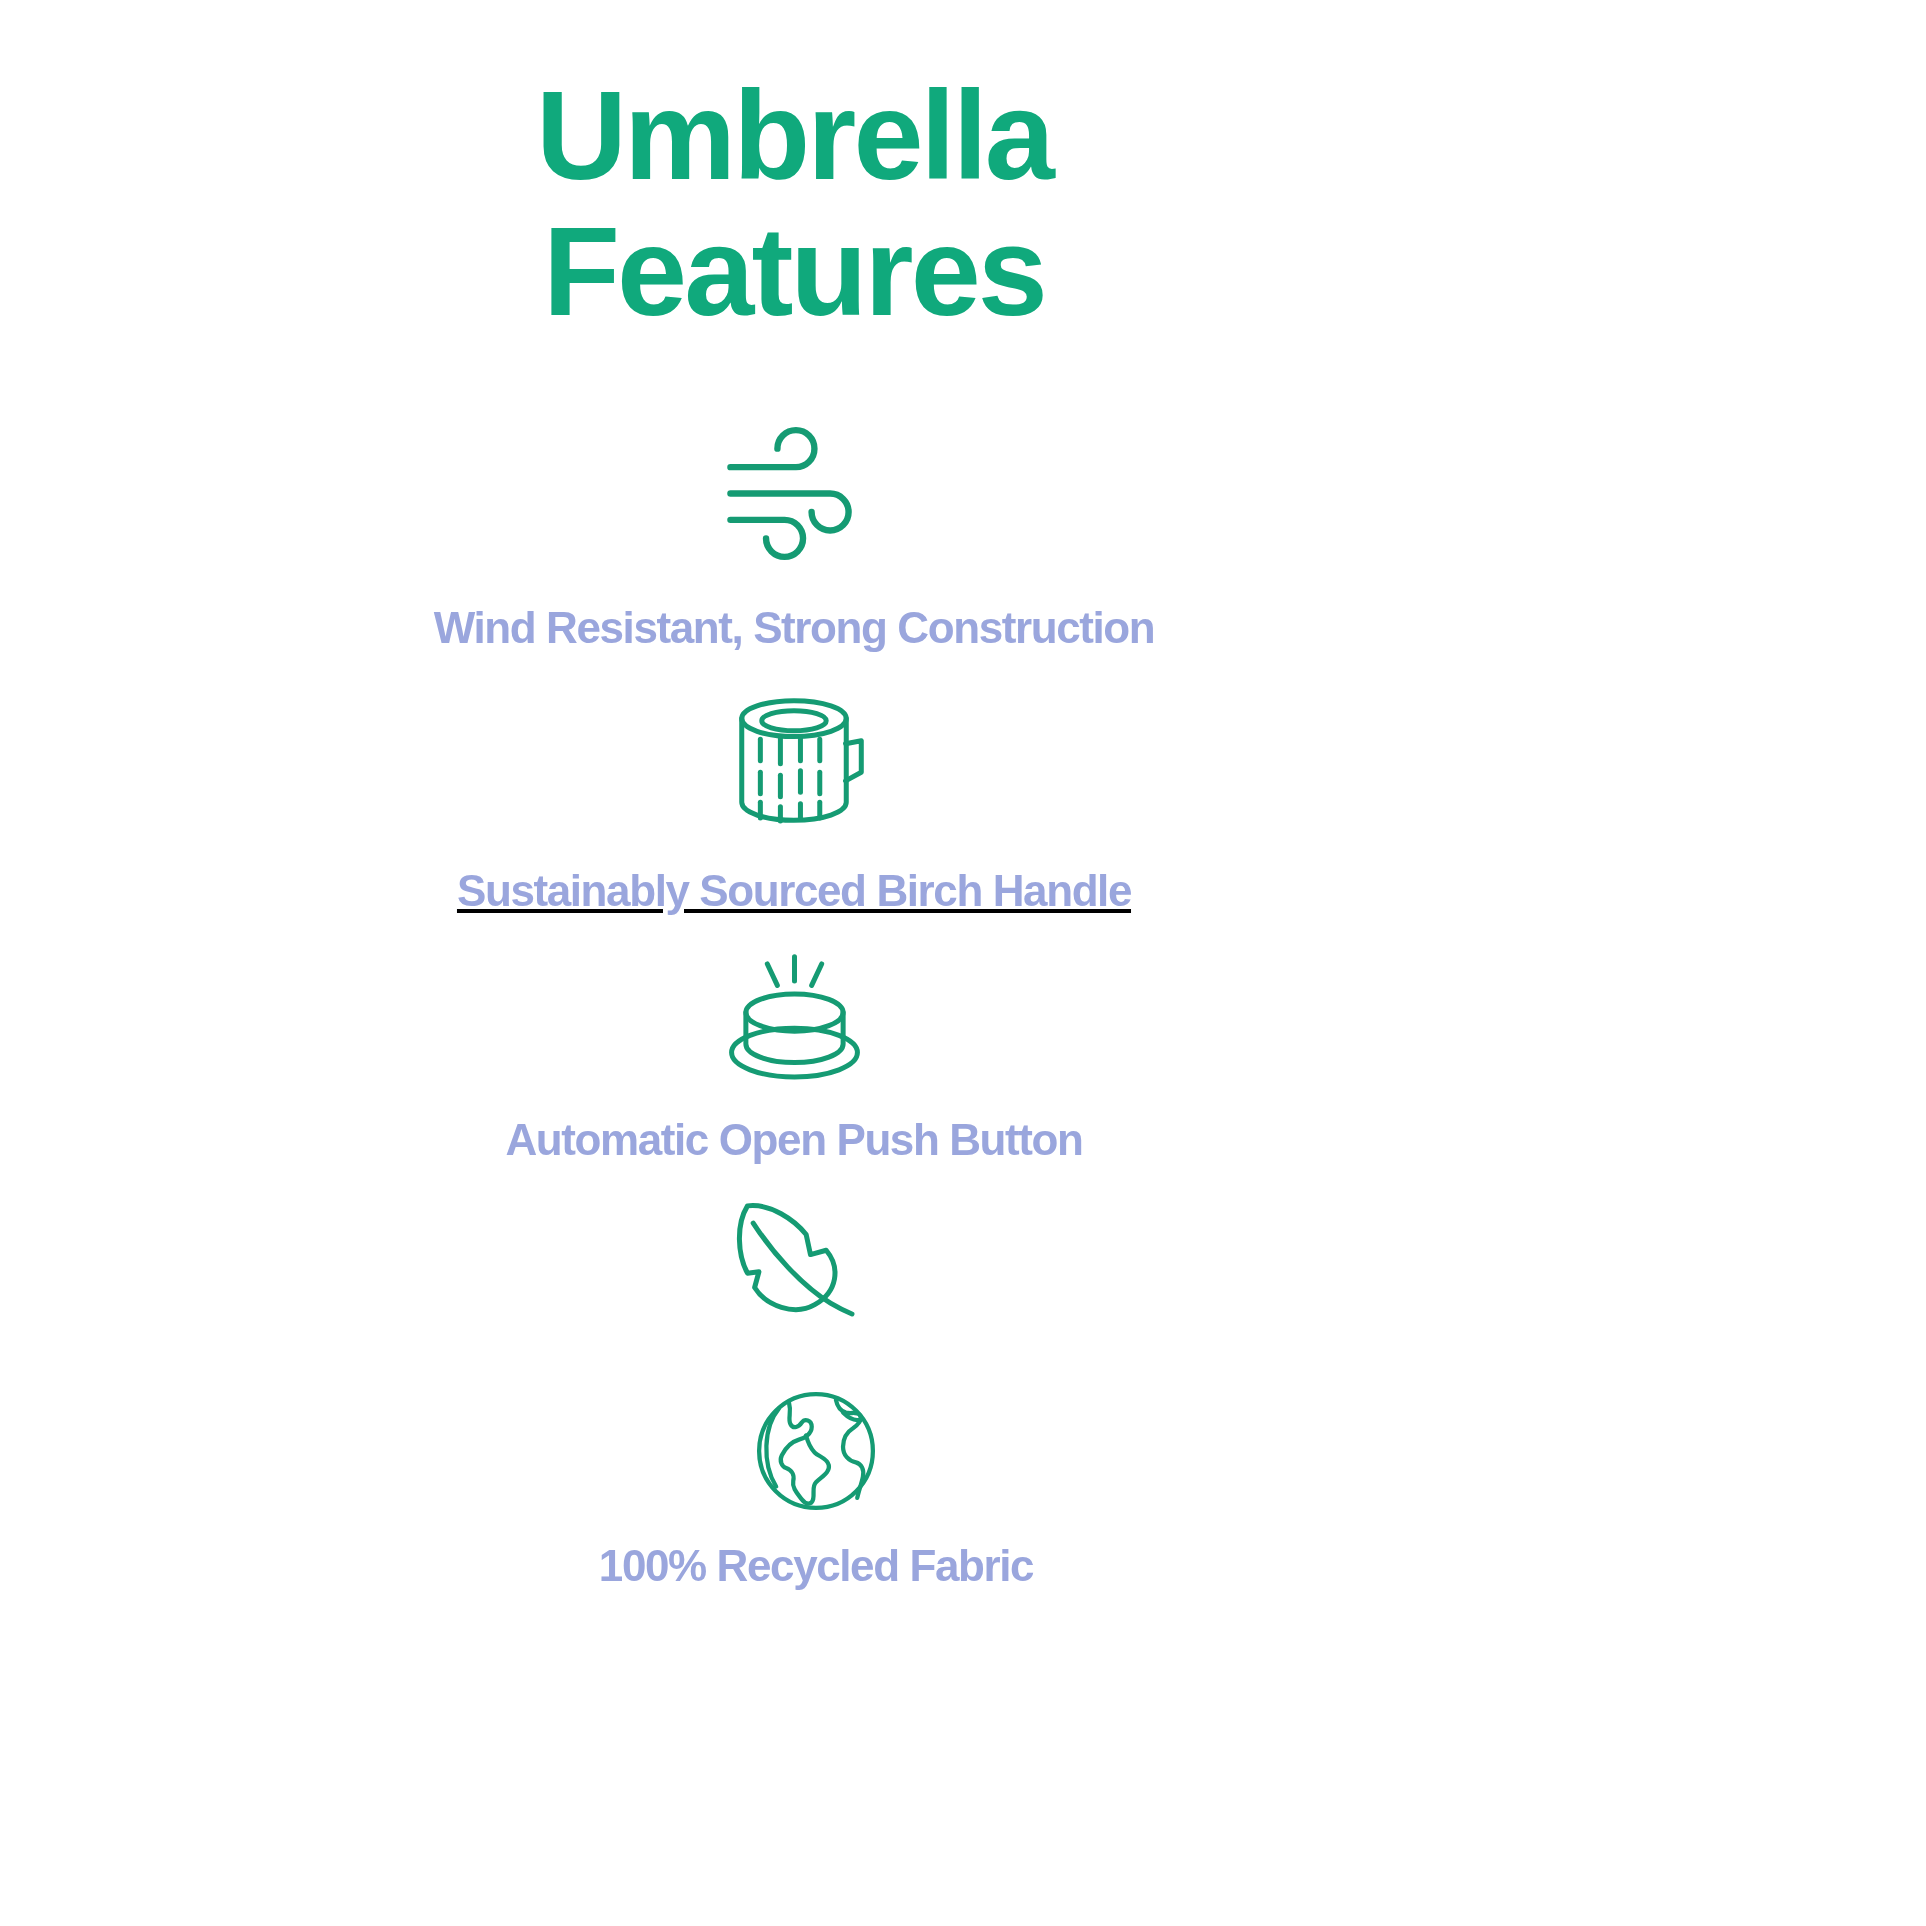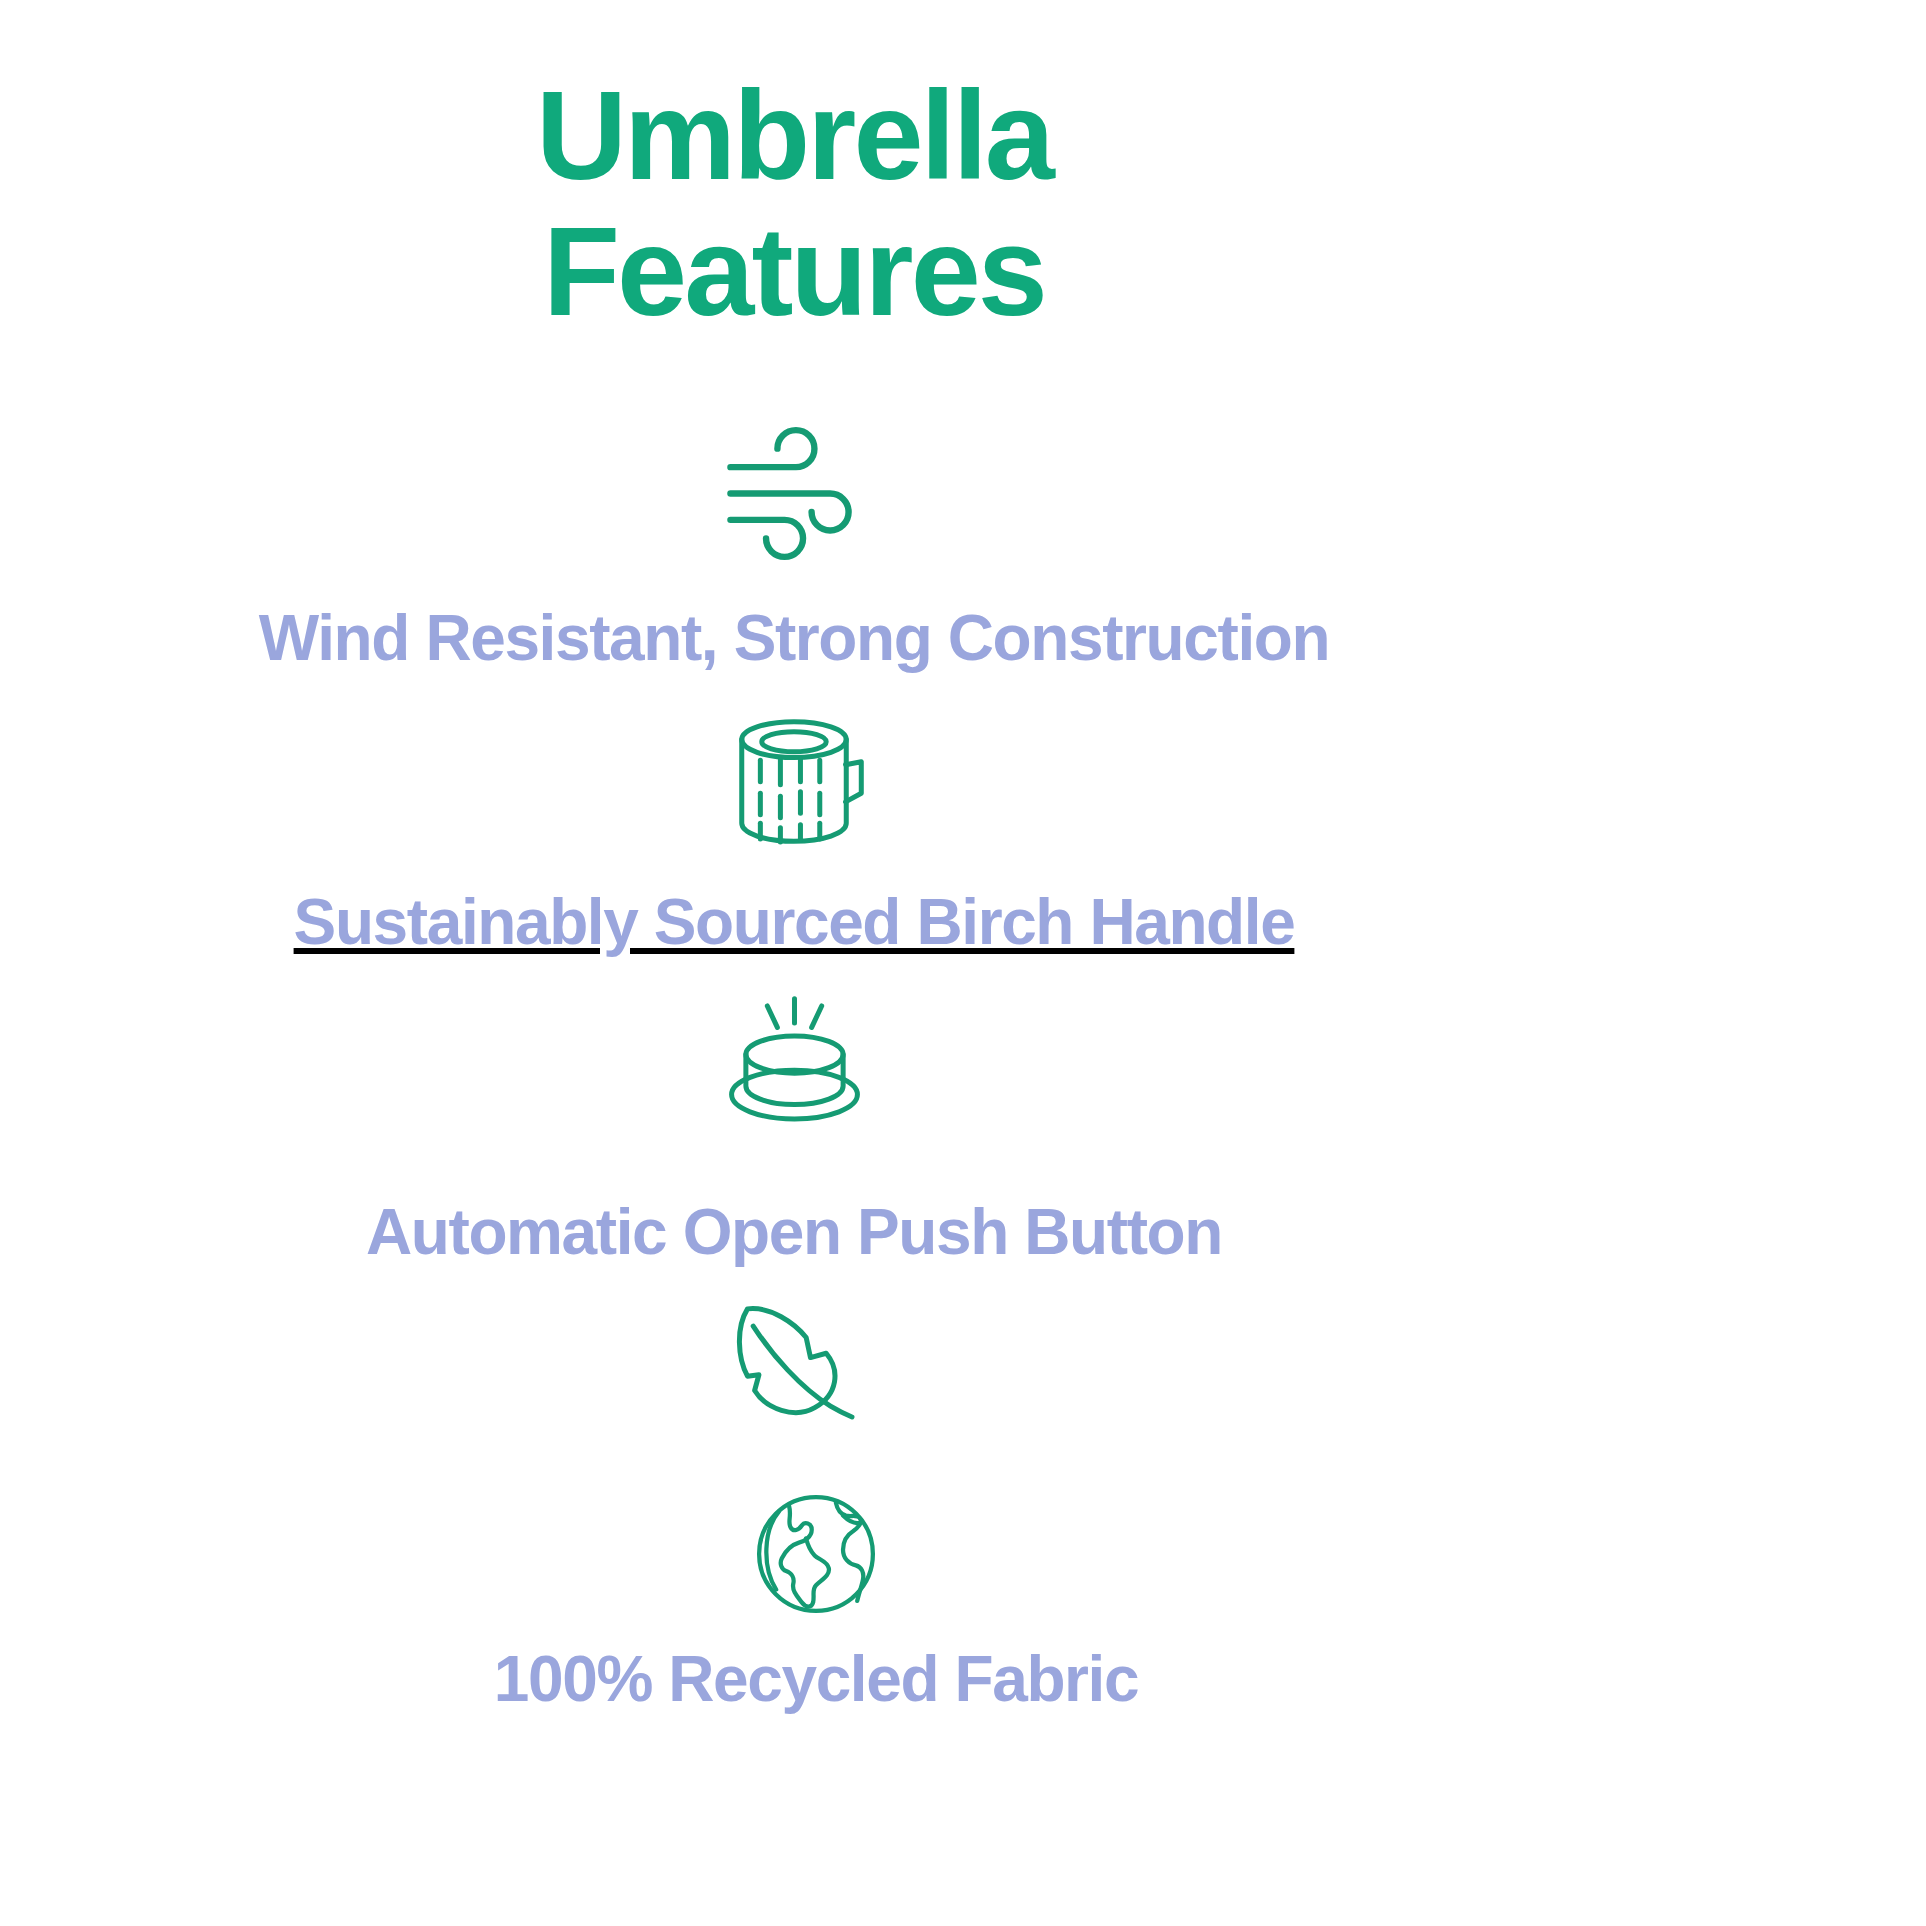--- a/index.html
+++ b/index.html
@@ -60,32 +60,32 @@
 
   .feature-icon {
     display: block;
     line-height: 0;
   }
 
   .feature-label {
     color: #9aa6dd;
     font-family: "Liberation Sans", sans-serif;
     font-weight: bold;
-    font-size: 64px;
+    font-size: 44px;
     line-height: 1.05;
     letter-spacing: -1.4px;
     text-align: left;
     white-space: nowrap;
   }
 
   
   .feature.f1 .feature-icon { margin-bottom: 51px; }
   .feature.f2 { margin-top: 44px; text-decoration: underline; }
   .feature.f2 .feature-icon { margin-bottom: 37px; }
-  .feature.f3 { margin-top: 36px; gap: 40px; }
+  .feature.f3 { margin-top: 36px; }
   .feature.f3 .feature-icon { margin-bottom: 30px; }
   .feature.f4 { margin-top: 30px; }
   .feature.f4 .feature-icon { margin-bottom: 27px; }
   .feature.f5 { margin-top: 31px; padding-left: 44px; }
   .feature.f5 .feature-icon { margin-bottom: 28.5px; }
 
   svg { display: block; overflow: visible; }
 </style>
 </head>
 <body>

